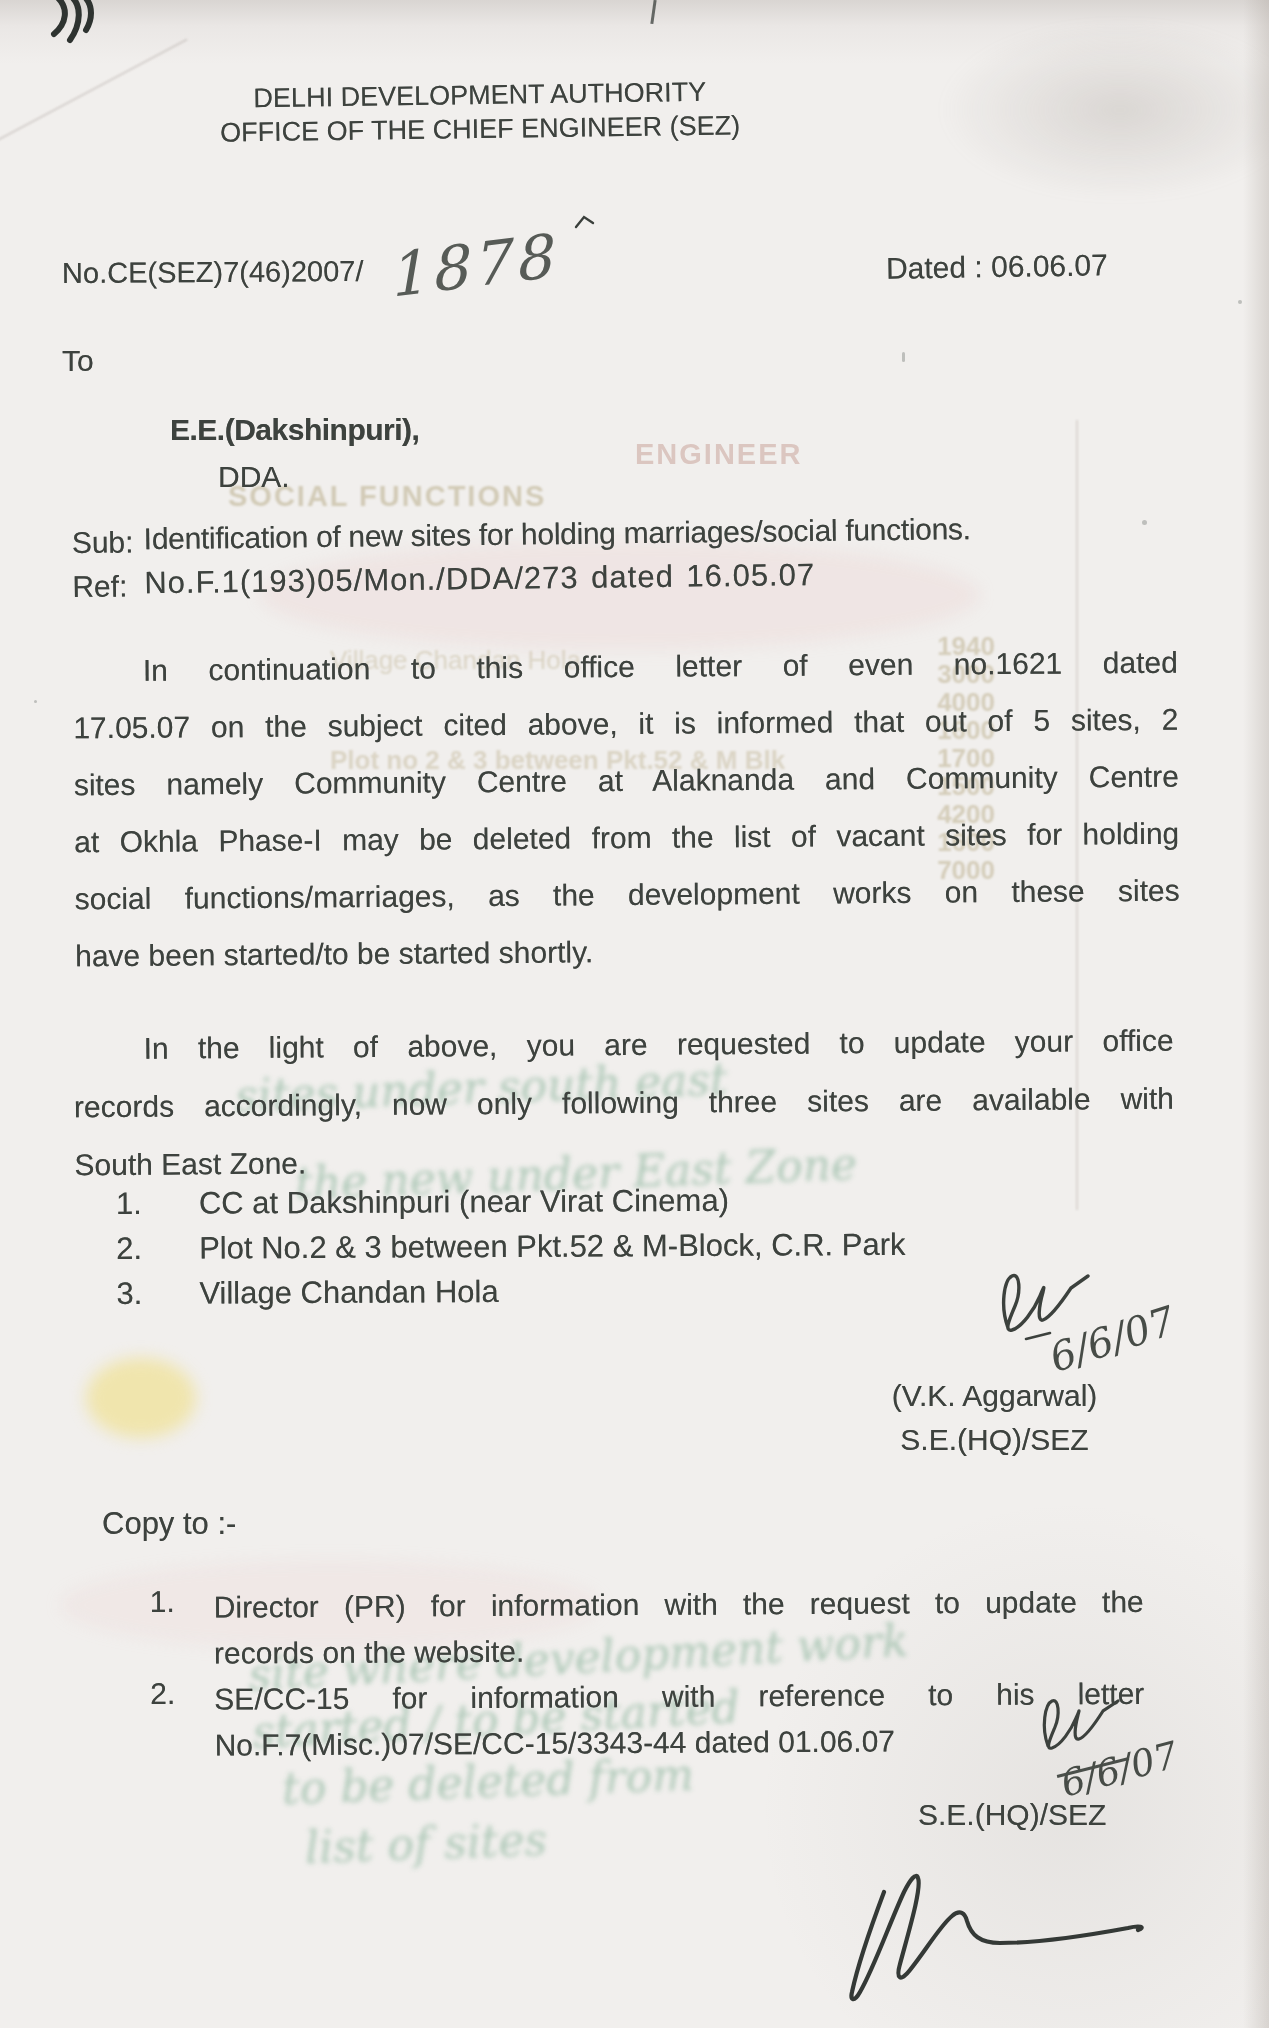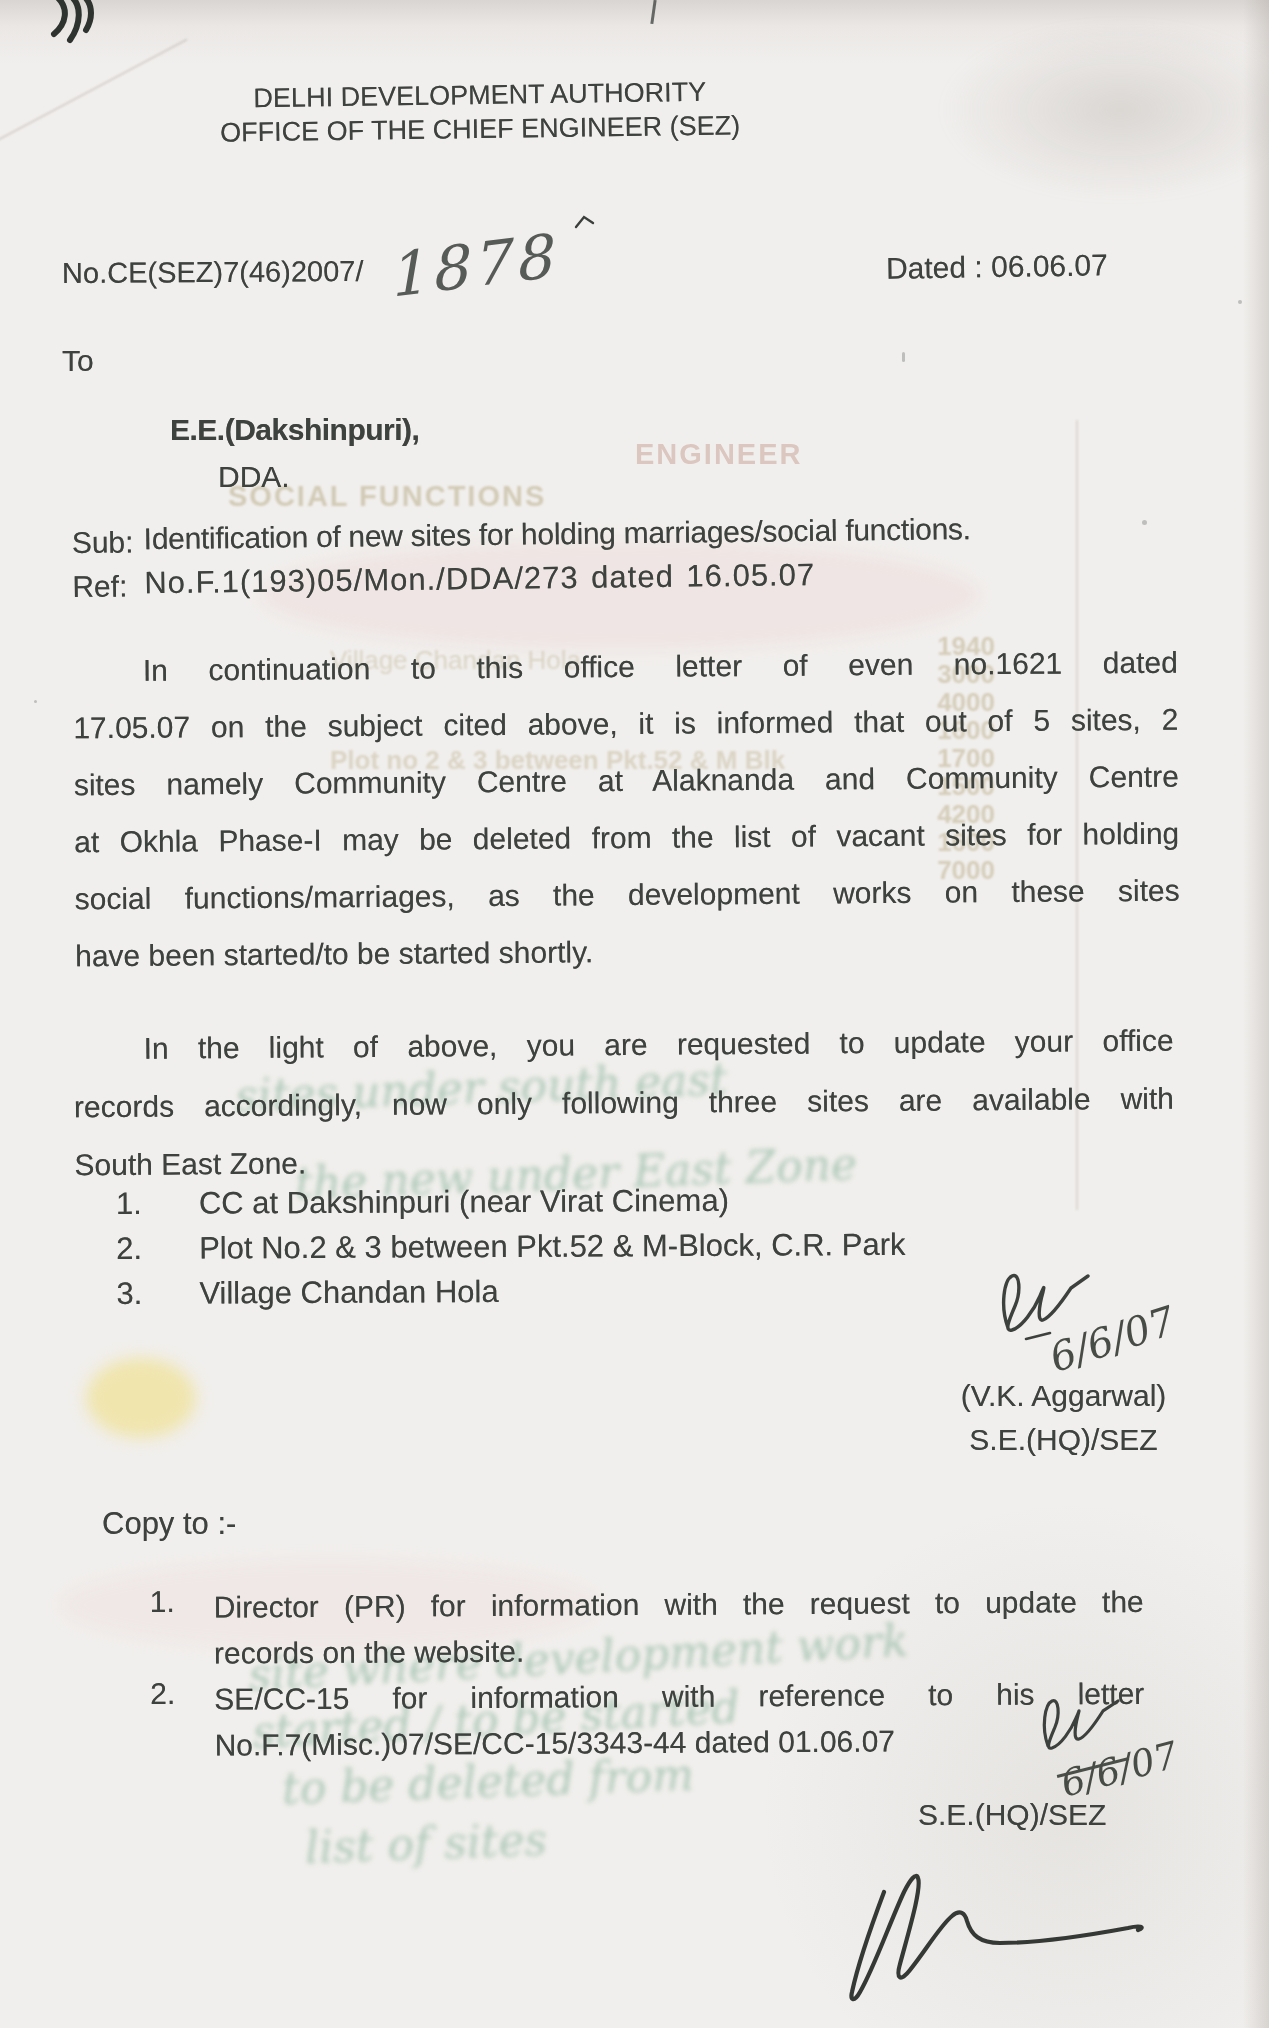--- a/index.html
+++ b/index.html
@@ -108,21 +108,21 @@
     <div class="abs ink" style="left:199px;top:1231px;font-size:31px;white-space:nowrap;">Plot No.2 &amp; 3 between Pkt.52 &amp; M-Block, C.R. Park</div>
     <div class="abs ink" style="left:116px;top:1276px;font-size:31px;">3.</div>
     <div class="abs ink" style="left:199px;top:1276px;font-size:31px;white-space:nowrap;">Village Chandan Hola</div>
   </div>
 
   <svg class="abs" style="left:990px;top:1266px;" width="115" height="82" viewBox="0 0 115 82">
     <path d="M18,62 C10,40 14,14 22,10 C30,6 31,26 25,40 C19,54 14,66 22,64 C32,61 44,44 50,30 C53,23 55,17 53,26 C49,40 47,56 53,54 C61,51 73,34 81,22 L98,10" stroke="#3c413d" stroke-width="3.4" fill="none" stroke-linecap="round"></path>
     <path d="M36,73 L60,67" stroke="#3c413d" stroke-width="2.6" fill="none" stroke-linecap="round"></path>
   </svg>
   <div class="abs hand" style="left:1048px;top:1316px;font-size:40px;transform:rotate(-18deg);">6/6/07</div>
-  <div class="abs ink" style="left:921px;top:1374px;width:285px;text-align:center;font-size:30px;line-height:44px;">
+  <div class="abs ink" style="left:852px;top:1374px;width:285px;text-align:center;font-size:30px;line-height:44px;">
     <div>(V.K. Aggarwal)</div>
     <div>S.E.(HQ)/SEZ</div>
   </div>
 
   <div class="abs ink" style="left:102px;top:1506px;font-size:31px;">Copy to :-</div>
   <div class="abs" style="left:0;top:0;width:1269px;height:1780px;transform:rotate(-0.35deg);transform-origin:150px 1650px;">
     <div class="abs ink" style="left:150px;top:1585px;font-size:30px;">1.</div>
     <div class="abs ink" style="left:214px;top:1585px;width:930px;font-size:30px;line-height:46px;">
       <span class="line">Director (PR) for information with the request to update the</span>
       <span class="line last">records on the website.</span>

